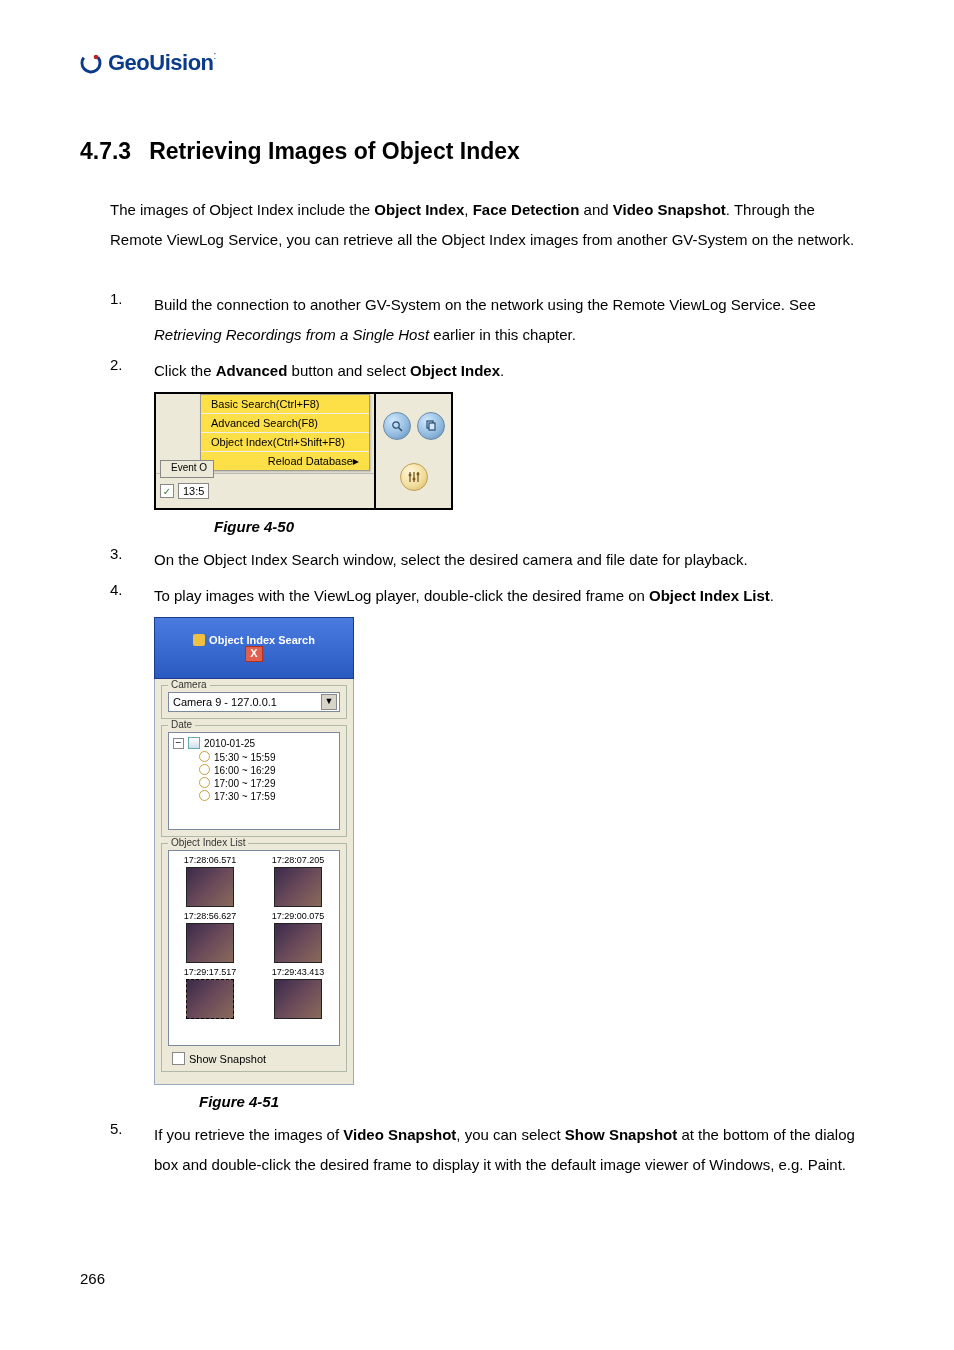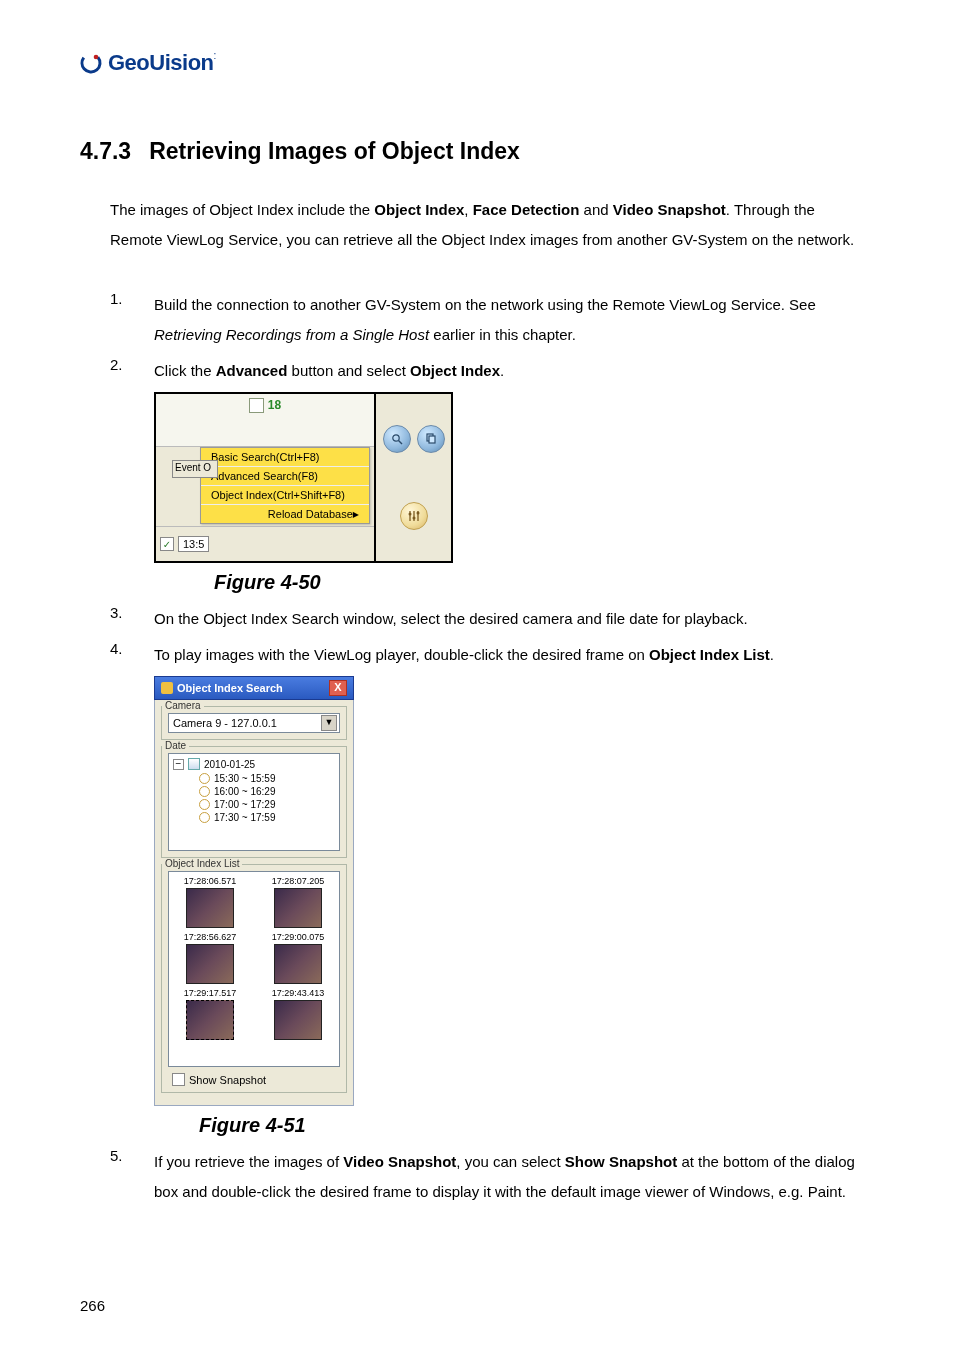--- a/index.html
+++ b/index.html
@@ -86,21 +86,21 @@
     flex: 1;
   }
   .figure-wrap {
     margin-left: 44px;
     margin-top: 6px;
     margin-bottom: 10px;
   }
   .figure-caption {
     font-style: italic;
     font-weight: bold;
-    font-size: 20px;
+    font-size: 15px;
     margin: 8px 0 8px 60px;
   }
 
   
   .fig50 {
     width: 295px;
     border: 2px solid #000;
     position: relative;
     font-family: "Tahoma", Arial, sans-serif;
     font-size: 11px;
@@ -143,30 +143,30 @@
     font-size: 11px;
   }
   .fig50-menu div:last-child {
     border-bottom: none;
     display: flex;
     justify-content: flex-end;
     align-items: center;
   }
   .fig50-eventbtn {
     position: absolute;
-    left: 16px;
+    left: 4px;
     top: 66px;
     width: 42px;
     height: 16px;
     background: #ece9d8;
     border: 1px solid #888;
     font-size: 10px;
     line-height: 14px;
     text-align: left;
-    padding-left: 2px;
+    padding-left: 10px;
     overflow: hidden;
   }
   .fig50-bottom {
     height: 26px;
     border-top: 1px solid #bbb;
     padding: 4px;
     display: flex;
     align-items: center;
     gap: 4px;
   }
@@ -229,25 +229,26 @@
   .fig51 {
     width: 200px;
     font-family: "Tahoma", Arial, sans-serif;
     font-size: 11px;
   }
   .fig51-title {
     background: linear-gradient(#4a7ce0, #2a5ac0);
     color: #fff;
     font-weight: bold;
     font-size: 11px;
-    padding: 3px 6px;
+    padding: 16px 6px;
     display: flex;
     align-items: center;
     justify-content: space-between;
     border: 1px solid #1a3a90;
+    flex-direction: column;
   }
   .fig51-title .xbtn {
     width: 16px; height: 14px;
     background: #e06050;
     border: 1px solid #b03020;
     color: #fff;
     font-size: 11px;
     line-height: 12px;
     text-align: center;
     font-weight: bold;
@@ -261,21 +262,21 @@
   .fig51-group {
     border: 1px solid #b0b8a8;
     padding: 6px;
     margin-bottom: 6px;
     position: relative;
     background: #ece9d8;
   }
   .fig51-group-label {
     position: absolute;
     top: -7px;
-    left: 0;
+    left: 6px;
     background: #ece9d8;
     padding: 0 3px;
     font-size: 10px;
     color: #333;
   }
   .fig51-combo {
     background: #fff;
     border: 1px solid #7a8a9a;
     height: 18px;
     display: flex;
@@ -317,21 +318,20 @@
   .fig51-tree .calicon {
     width: 10px; height: 10px;
     background: linear-gradient(#fff,#cde);
     border: 1px solid #6aa;
   }
   .fig51-tree .times {
     margin-left: 26px;
   }
   .fig51-tree .times div {
     display: flex;
-    align-items: center;
     gap: 4px;
     line-height: 13px;
   }
   .fig51-tree .clock {
     width: 9px; height: 9px;
     border: 1px solid #c8a040;
     border-radius: 50%;
     background: #fff;
   }
   .fig51-list {
@@ -418,24 +418,20 @@
       <li>
         <div class="step-body">
           <span>Click the </span><span class="bold">Advanced</span><span> button and select </span><span class="bold">Object Index</span><span>.</span>
         </div>
       </li>
     </ol>
 
     <div class="figure-wrap">
       <div class="fig50">
         <div class="fig50-left">
-          <div class="fig50-top" style="justify-content:center;">
-            <span class="small-icon"></span>
-            <span class="num18">18</span>
-          </div>
           <div class="fig50-eventbtn">Event O</div>
           <div class="fig50-menu">
             <div>Basic Search(Ctrl+F8)</div>
             <div>Advanced Search(F8)</div>
             <div>Object Index(Ctrl+Shift+F8)</div>
             <div>
               <span>Reload Database</span>
               <span style="font-size:8px;">▶</span>
             </div>
           </div>

